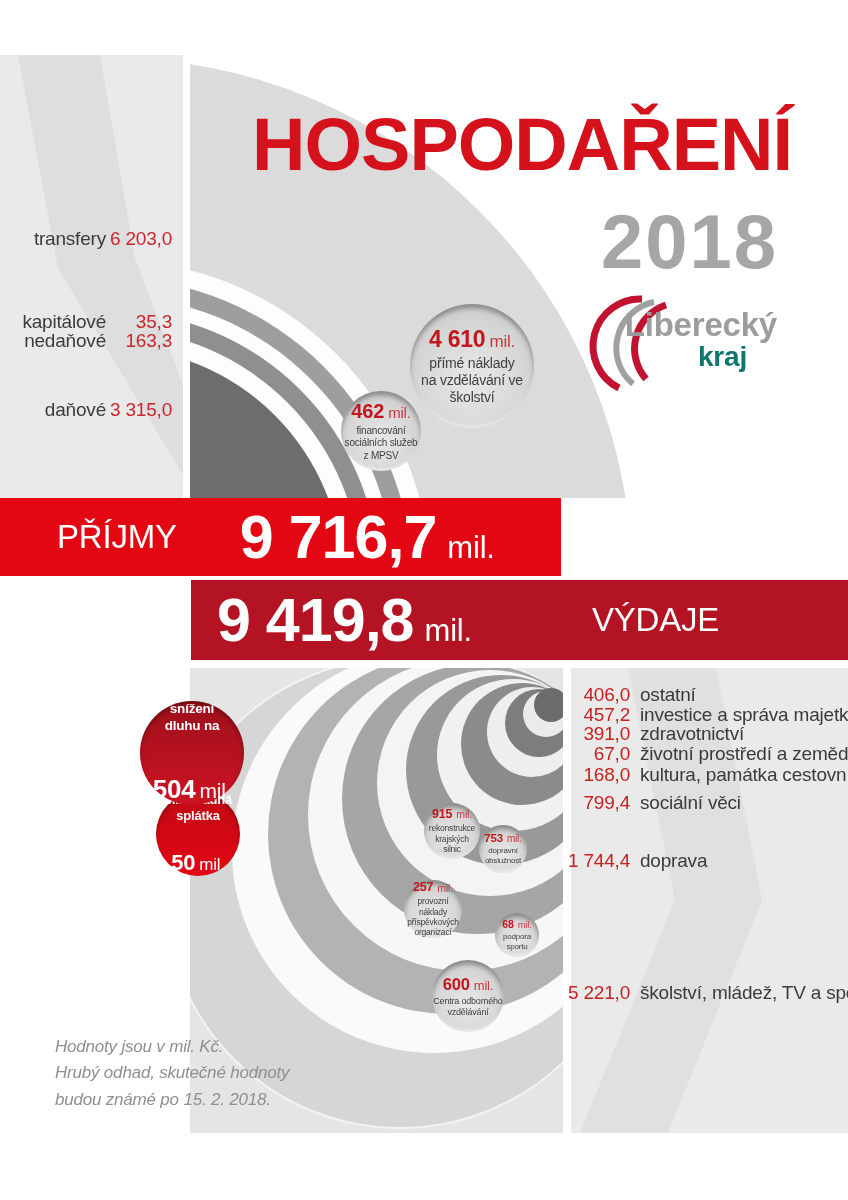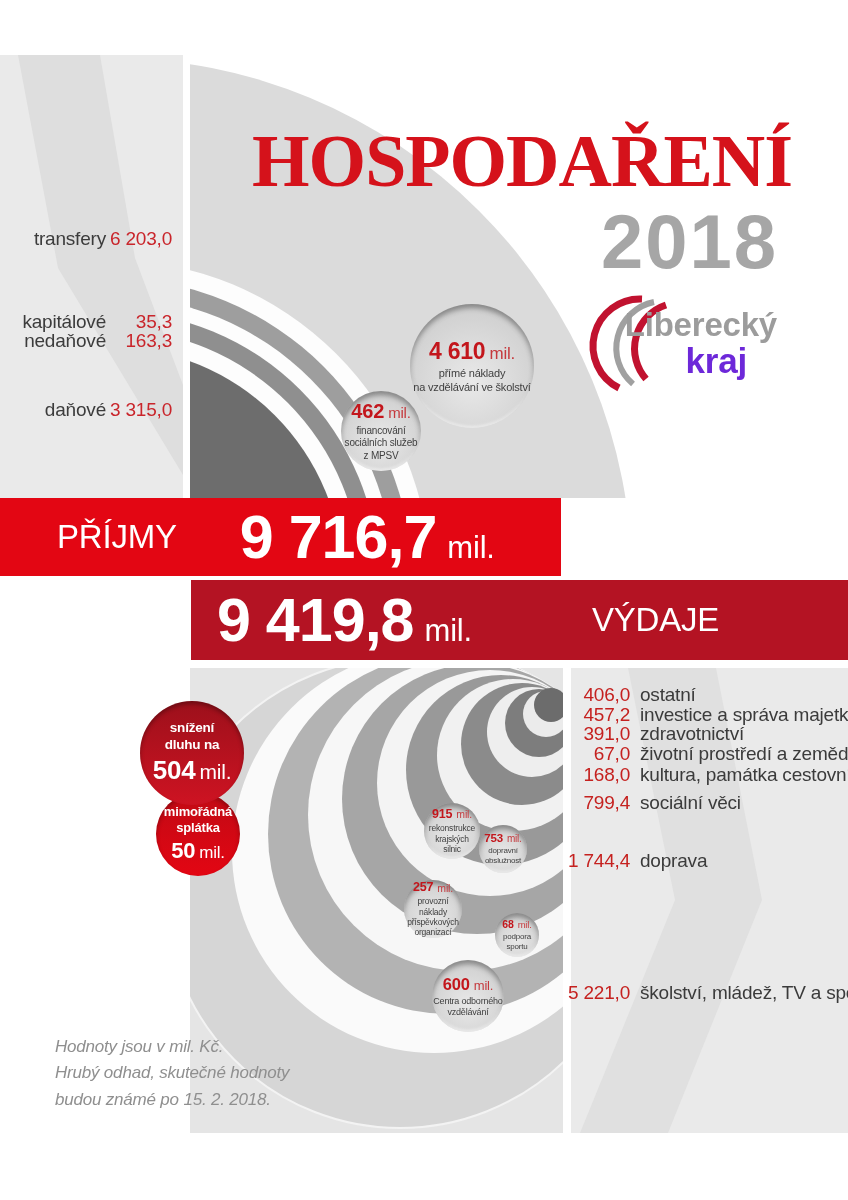--- a/index.html
+++ b/index.html
@@ -11,55 +11,55 @@
   
   .band{position:absolute;z-index:2;display:flex;align-items:center;}
   #band-income{left:0;top:498px;width:561px;height:78px;}
   #band-expense{left:191px;top:580px;width:657px;height:80px;}
   .band-caption{color:#fff;font-size:33px;font-weight:normal;}
   .band-valgroup{display:flex;align-items:baseline;color:#fff;}
   .band-val{font-size:61px;font-weight:bold;letter-spacing:-1px;}
   .band-unit{font-size:31px;margin-left:11px;}
 
   
-  #title-main{position:absolute;right:56px;top:124px;z-index:4;color:#d5121b;
-              font-size:74px;font-weight:bold;letter-spacing:-1px;line-height:1;font-family:Liberation Serif, serif;}
+  #title-main{position:absolute;right:56px;top:108px;z-index:4;color:#d5121b;
+              font-size:74px;font-weight:bold;letter-spacing:-1px;line-height:1;}
   #title-year{position:absolute;right:70px;top:204px;z-index:4;color:#a6a6a6;
               font-size:76px;font-weight:bold;letter-spacing:2px;line-height:1;}
   #logo-line1{position:absolute;right:71px;top:308px;z-index:4;color:#9c9c9c;
               font-size:33px;font-weight:bold;line-height:1;}
-  #logo-line2{position:absolute;right:101px;top:343px;z-index:4;color:#6d28d9;
-              font-size:35px;font-weight:bold;line-height:1;}
+  #logo-line2{position:absolute;right:101px;top:343px;z-index:4;color:#0f766e;
+              font-size:28px;font-weight:bold;line-height:1;}
 
   
   .inc-row{position:absolute;z-index:4;right:676px;display:flex;align-items:baseline;font-size:19px;}
   .inc-label{color:#3c3c3c;text-align:right;}
   .inc-val{color:#c9252b;width:66px;text-align:right;}
 
   
   .exp-row{position:absolute;z-index:4;left:568px;display:flex;align-items:baseline;font-size:19px;}
   .exp-val{color:#c5211f;width:62px;text-align:right;}
   .exp-label{color:#3b3b3b;margin-left:10px;white-space:nowrap;}
 
   
   .bubble{position:absolute;z-index:3;border-radius:50%;display:flex;flex-direction:column;
           align-items:center;justify-content:center;text-align:center;}
   .bubble.gray{background:radial-gradient(circle at 50% 62%, #e9e9e9 0%, #d6d6d6 55%, #c6c6c6 100%);
           box-shadow: inset 0 4px 5px rgba(50,50,50,.45), inset 0 -2px 3px rgba(255,255,255,.55);}
   .bub-num{display:flex;align-items:baseline;color:#c3161c;font-weight:bold;}
   .bub-unit{font-weight:normal;color:#c5393d;margin-left:4px;}
   .bub-label{color:#3f3f3f;line-height:1.22;margin-top:2px;}
-  .bubble.red{color:#fff;}
+  .bubble.red{color:#fff;justify-content:space-between;}
   .red .bub-label{color:#fff;font-weight:bold;line-height:1.25;margin:0;}
   .red .bub-num{color:#fff;margin-top:2px;}
   .red .bub-unit{color:#fff;}
 
   #b4610{left:410px;top:304px;width:124px;height:124px;}
   #b4610 .bub-num{font-size:23px;} #b4610 .bub-unit{font-size:17px;}
-  #b4610 .bub-label{font-size:11px;}
+  #b4610 .bub-label{font-size:14px;}
   #b593{left:341px;top:391px;width:80px;height:80px;}
   #b593 .bub-num{font-size:20px;} #b593 .bub-unit{font-size:15px;}
   #b593 .bub-label{font-size:10px;}
   #b915{left:424px;top:803px;width:56px;height:56px;}
   #b915 .bub-num{font-size:12.5px;} #b915 .bub-unit{font-size:10.5px;}
   #b915 .bub-label{font-size:8.5px;}
   #b753{left:479px;top:825px;width:48px;height:48px;}
   #b753 .bub-num{font-size:11.5px;} #b753 .bub-unit{font-size:10px;}
   #b753 .bub-label{font-size:8px;}
   #b257{left:404px;top:880px;width:58px;height:58px;}

